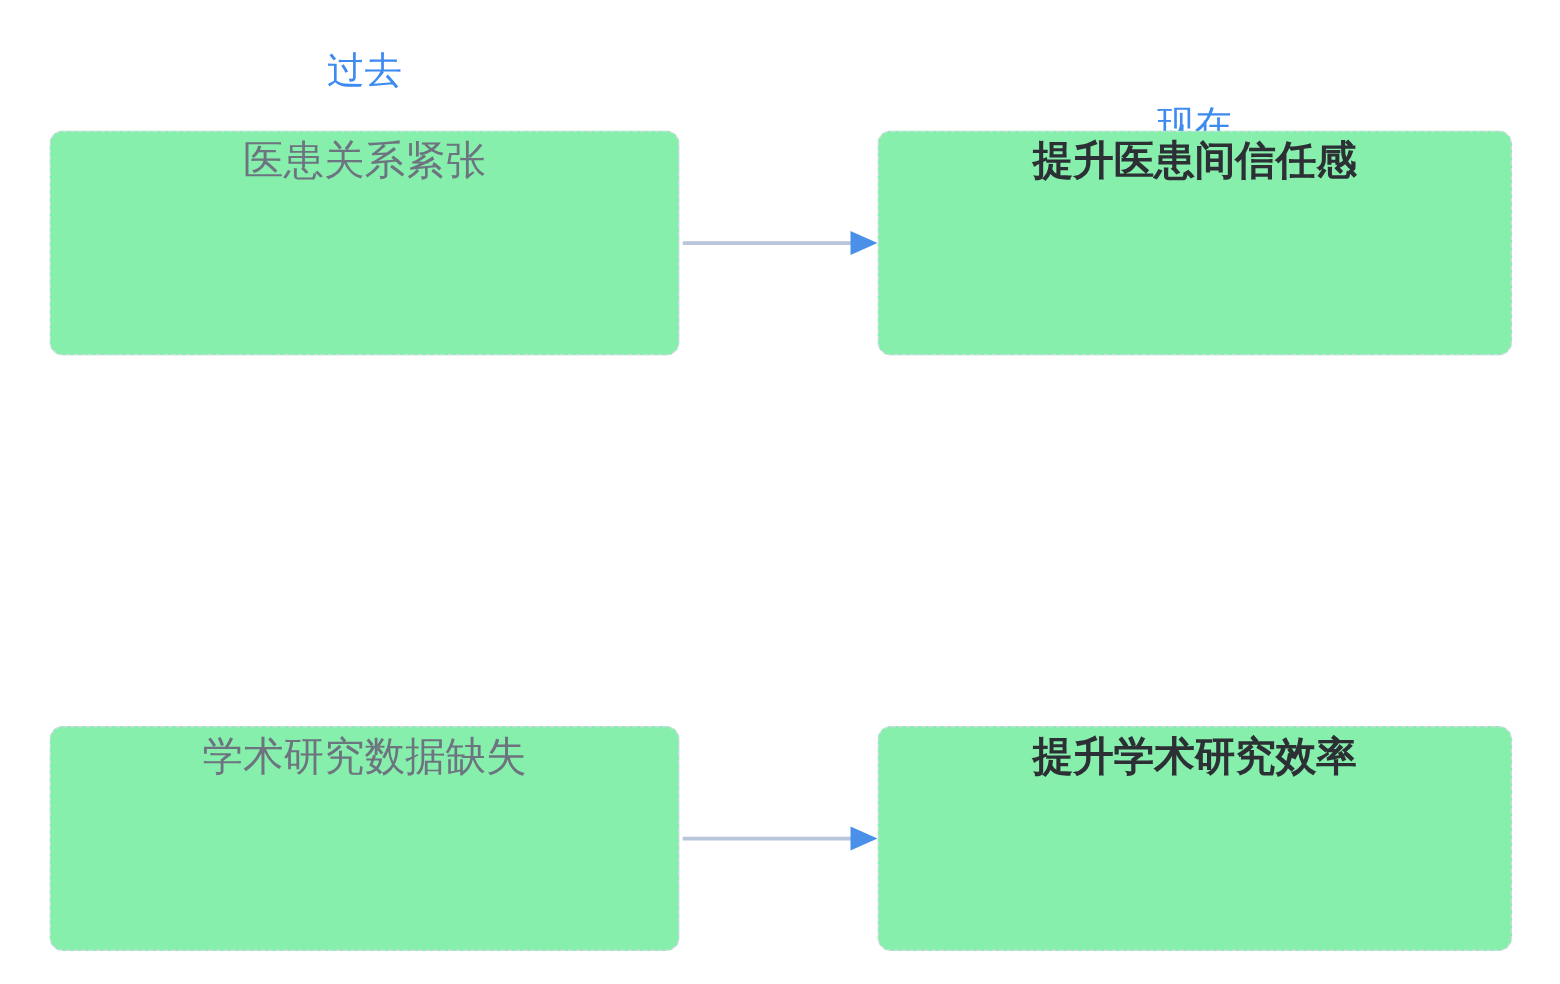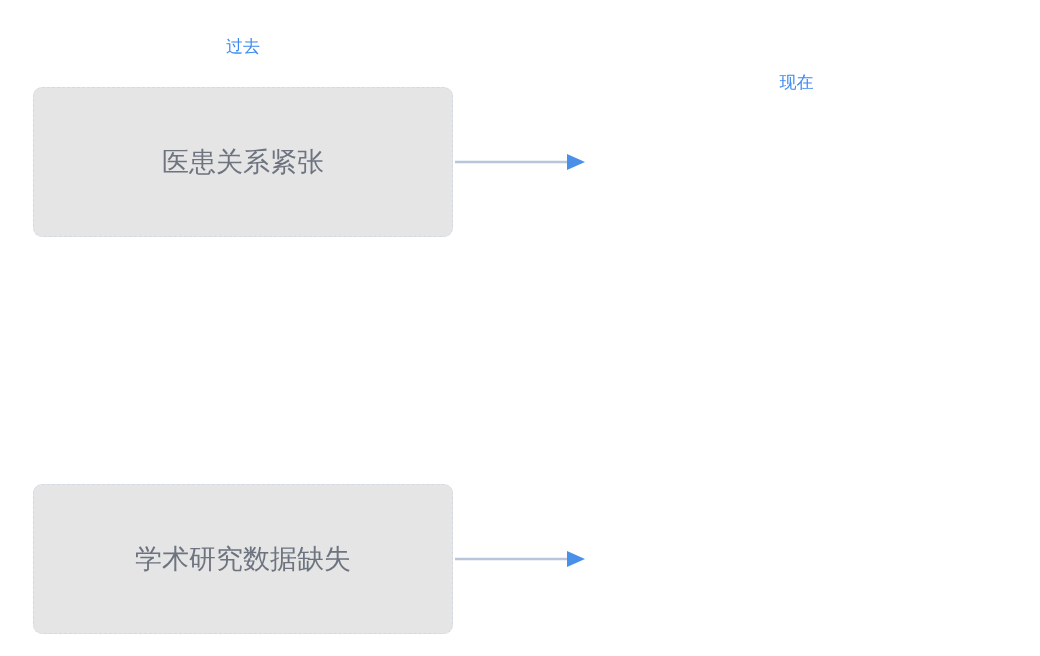--- a/index.html
+++ b/index.html
@@ -16,21 +16,21 @@
     position: relative;
     width: 1040px;
     height: 656px;
     background: #ffffff;
   }
 
   
   .col-header {
     position: absolute;
     top: 30px;
-    font-size: 17px;
+    font-size: 25px;
     line-height: 34px;
     font-weight: 400;
     color: #3d8bf0;
     text-align: center;
     white-space: nowrap;
   }
   .col-header.past    { left: 33px;  width: 420px; }
   .col-header.present { left: 585px; width: 423px; margin-top: 36px; }
 
   
@@ -44,23 +44,22 @@
   .row.r1 { top: 285px; }
   .row.r2 { top: 484px; }
 
   
   .node {
     position: absolute;
     top: 0;
     height: 150px;
     border: 1px dashed #d3d9e4;
     border-radius: 9px;
-    background: #e5e5e5;
+    background: #86efac;
     display: flex;
-    align-items: center;
     justify-content: center;
     padding: 0 14px;
   }
   .node.left  { left: 33px;  width: 420px; }
   .node.right { left: 585px; width: 423px; }
 
   .node-text {
     font-size: 27px;
     line-height: 38px;
     text-align: center;
@@ -93,30 +92,36 @@
       <span class="node-text">医患关系紧张</span>
     </div>
 
     <div class="connector">
       <svg width="130" height="18" viewBox="0 0 130 18" xmlns="http://www.w3.org/2000/svg">
         <line x1="0" y1="9" x2="113" y2="9" stroke="#b9c5da" stroke-width="2.5"></line>
         <polygon points="112,1 130,9 112,17" fill="#4a90e8"></polygon>
       </svg>
     </div>
 
+    <div class="node right">
+      <span class="node-text">提升医患间信任感</span>
+    </div>
   </div>
 
 
   <div class="row r2">
     <div class="node left">
       <span class="node-text">学术研究数据缺失</span>
     </div>
 
     <div class="connector">
       <svg width="130" height="18" viewBox="0 0 130 18" xmlns="http://www.w3.org/2000/svg">
         <line x1="0" y1="9" x2="113" y2="9" stroke="#b9c5da" stroke-width="2.5"></line>
         <polygon points="112,1 130,9 112,17" fill="#4a90e8"></polygon>
       </svg>
     </div>
 
+    <div class="node right">
+      <span class="node-text">提升学术研究效率</span>
+    </div>
   </div>
 
 </div>
 
 </body></html>

